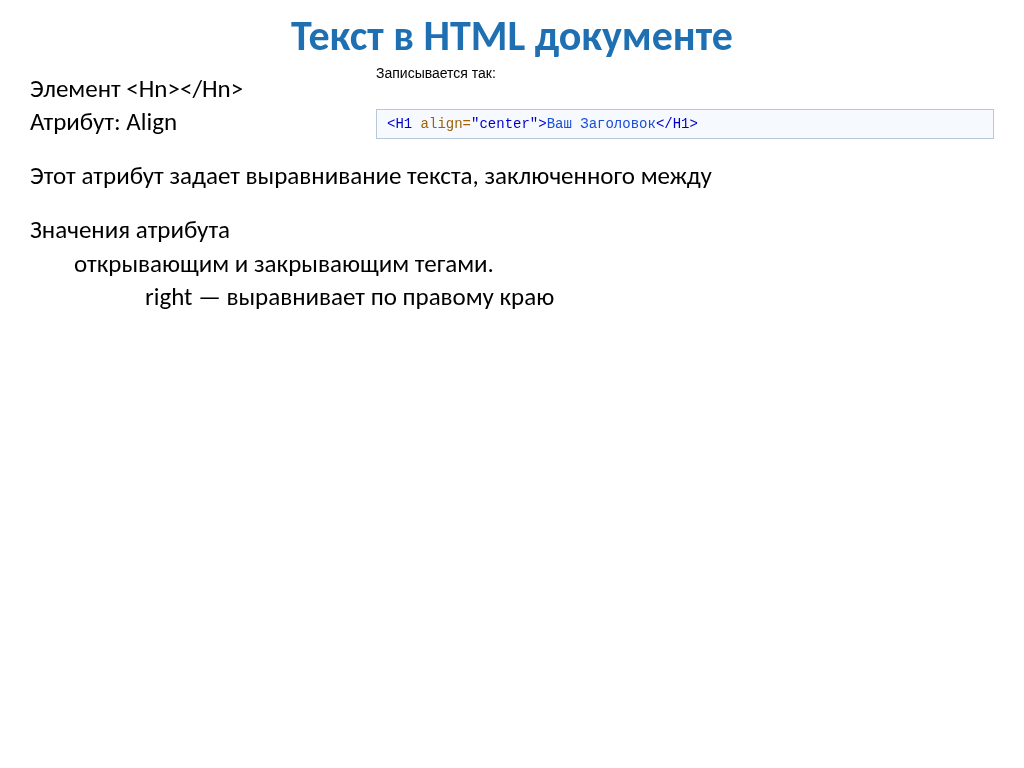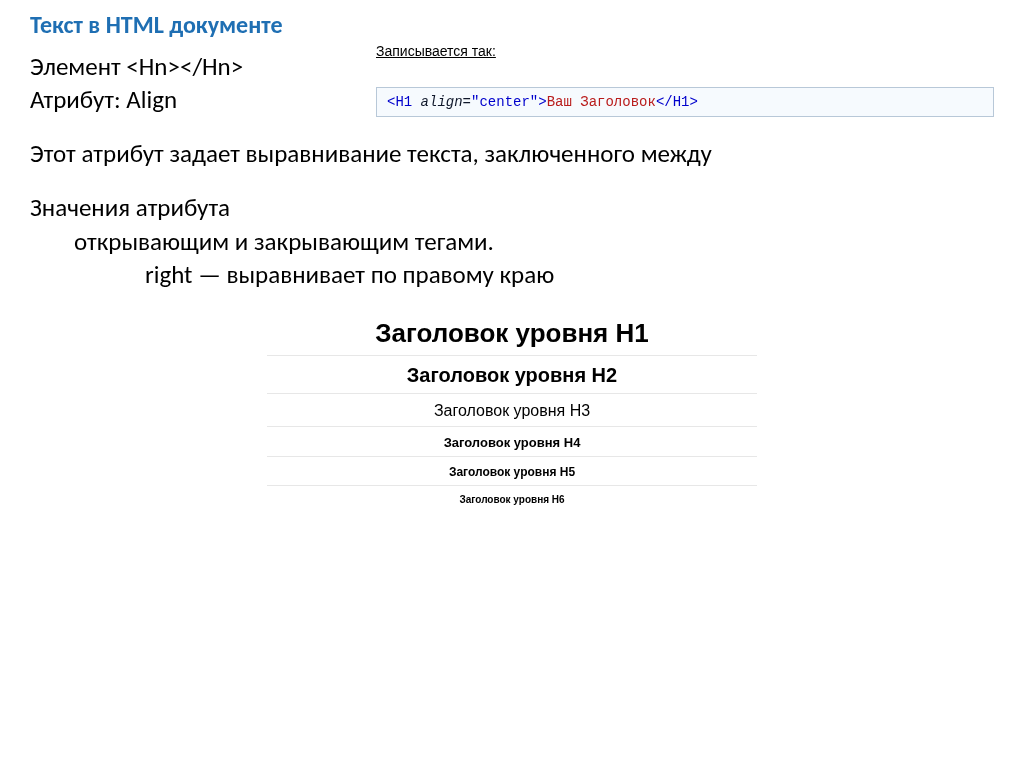--- a/index.html
+++ b/index.html
@@ -9,55 +9,54 @@
     background: #fff;
     font-family: Calibri, Arial, sans-serif;
     position: relative;
     overflow: hidden;
   }
   .slide {
     padding: 10px 30px 0 30px;
   }
   .title {
     color: #1f6fb3;
-    font-size: 24px;
+    font-size: 42px;
     font-weight: bold;
-    text-align: left;
+    text-align: center;
     margin-bottom: 4px;
   }
   .row-top {
     display: flex;
     align-items: flex-end;
   }
   .left-block { flex: 0 0 340px; }
   .right-block { flex: 1; padding-left: 6px; }
   .line {
     color: #000;
     font-size: 25px;
     line-height: 1.35;
   }
   .bold { font-weight: normal; }
   .caption {
     font-family: Arial, sans-serif;
     font-size: 14px;
     color: #000;
     margin-bottom: 28px;
-    text-decoration: underline;
   }
   .code-box {
     border: 1px solid #b8c8d8;
     background: #f6fafe;
     padding: 6px 10px;
     font-family: "Courier New", monospace;
     font-size: 14px;
     white-space: nowrap;
   }
   .code-blue { color: #0000cc; }
-  .code-red { color: #0f172a; font-style: italic; }
-  .code-black { color: #b91c1c; }
+  .code-red { color: #a16207; }
+  .code-black { color: #1d4ed8; }
   .para {
     color: #000;
     font-size: 25px;
     line-height: 1.35;
     margin-top: 20px;
   }
   .indent { padding-left: 44px; }
   .align-key { color: #c85a1e; font-weight: bold; }
   .val-line {
     font-size: 25px;
@@ -105,26 +104,13 @@
     </div>
   </div>
 
   <div class="para">Этот атрибут задает выравнивание текста, заключенного между</div>
   <div class="para">Значения атрибута</div>
 
   <div class="para indent" style="margin-top:0">открывающим и закрывающим тегами.</div>
 
   <div class="val-line">right — выравнивает по правому краю</div>
 
-  <div class="samples">
-    <div class="h1s">Заголовок уровня H1</div>
-    <div class="divider"></div>
-    <div class="h2s">Заголовок уровня H2</div>
-    <div class="divider"></div>
-    <div class="h3s">Заголовок уровня H3</div>
-    <div class="divider"></div>
-    <div class="h4s">Заголовок уровня H4</div>
-    <div class="divider"></div>
-    <div class="h5s">Заголовок уровня H5</div>
-    <div class="divider"></div>
-    <div class="h6s">Заголовок уровня H6</div>
-  </div>
 </div>
 
 </body></html>

